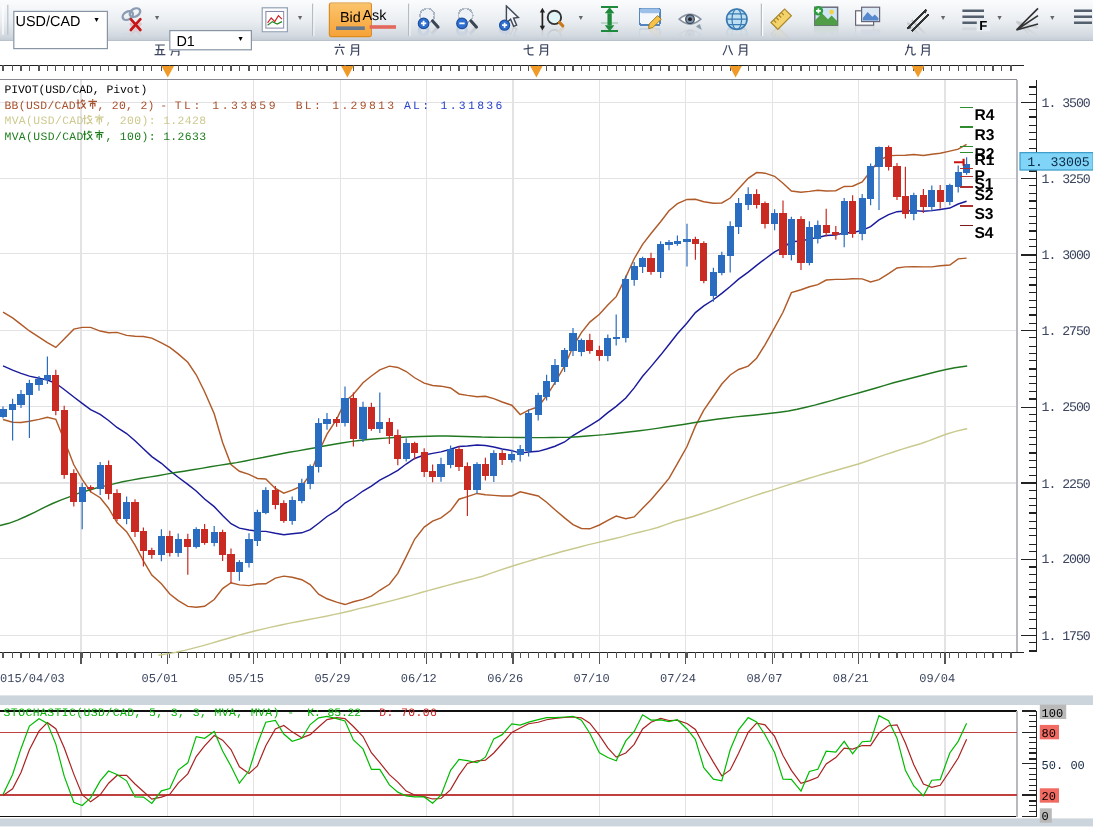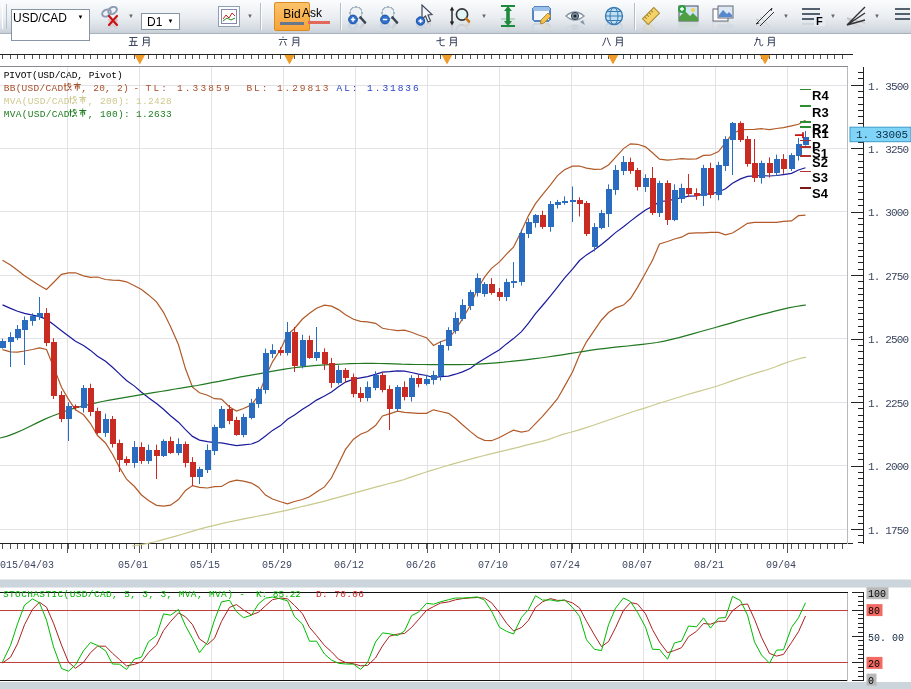--- a/index.html
+++ b/index.html
@@ -761,21 +761,21 @@
       <svg style="position:absolute;left:99px;top:6px;-webkit-box-reflect:below -11px linear-gradient(transparent 40%, rgba(0,0,0,0.25));" width="24" height="22">
 <g fill="none" stroke="#8c9cb2" stroke-width="2">
 <ellipse cx="7.5" cy="7" rx="4.6" ry="3.2" transform="rotate(-30 7.5 7)"></ellipse>
 <ellipse cx="13.5" cy="4.5" rx="4.6" ry="3.2" transform="rotate(-30 13.5 4.5)"></ellipse>
         </g>
 <g stroke="#c81414" stroke-width="2.2" stroke-linecap="round">
           <path d="M10,10 L18,19 M18,10 L10,19"></path>
         </g>
       </svg>
       <div style="position:absolute;left:128px;top:13px;font-size:6px;color:#666">▼</div>
-      <div style="position:absolute;left:141px;top:13px;width:39px;height:17px;background:#fff;border:1px solid #8795a5;font:12px 'Liberation Sans';color:#000;padding:1px 0 0 5px;box-sizing:border-box">D1<div style="position:absolute;right:1px;top:1px;width:15px;height:13px;background:#fff;color:#000;font-size:6px;text-align:center;line-height:13px">▼</div></div>
+      <div style="position:absolute;left:141px;top:25px;width:69px;height:17px;background:#fff;border:1px solid #8795a5;font:12px 'Liberation Sans';color:#000;padding:1px 0 0 5px;box-sizing:border-box">D1<div style="position:absolute;right:1px;top:1px;width:15px;height:13px;background:#fff;color:#000;font-size:6px;text-align:center;line-height:13px">▼</div></div>
       <div style="position:absolute;left:218px;top:6px;width:22px;height:21px;border:1px solid #90a0b4;background:#fdfdfe;box-sizing:border-box"></div>
 <svg style="position:absolute;left:221px;top:9px" width="16" height="15">
 <rect x="0.5" y="0.5" width="15" height="14" fill="#fff" stroke="#88a"></rect>
 <path d="M2,10 L5,6 L8,9 L11,4 L14,7" stroke="#c22" fill="none"></path>
 <path d="M2,12 L6,9 L10,11 L14,9" stroke="#282" fill="none"></path>
       </svg>
       <div style="position:absolute;left:247px;top:13px;font-size:6px;color:#666">▼</div>
       <div style="position:absolute;left:260px;top:3px;width:1px;height:27px;background:#b4bcc6;box-shadow:1px 0 0 #fdfdfd"></div>
       <div style="position:absolute;left:274px;top:2px;width:36px;height:29px;background:linear-gradient(#fbc36b,#f6a338);border:1px solid #de8b1d;border-radius:2px;box-sizing:border-box">
         <div style="font:12px 'Liberation Sans';color:#000;text-align:center;margin-top:4px">Bid</div>

